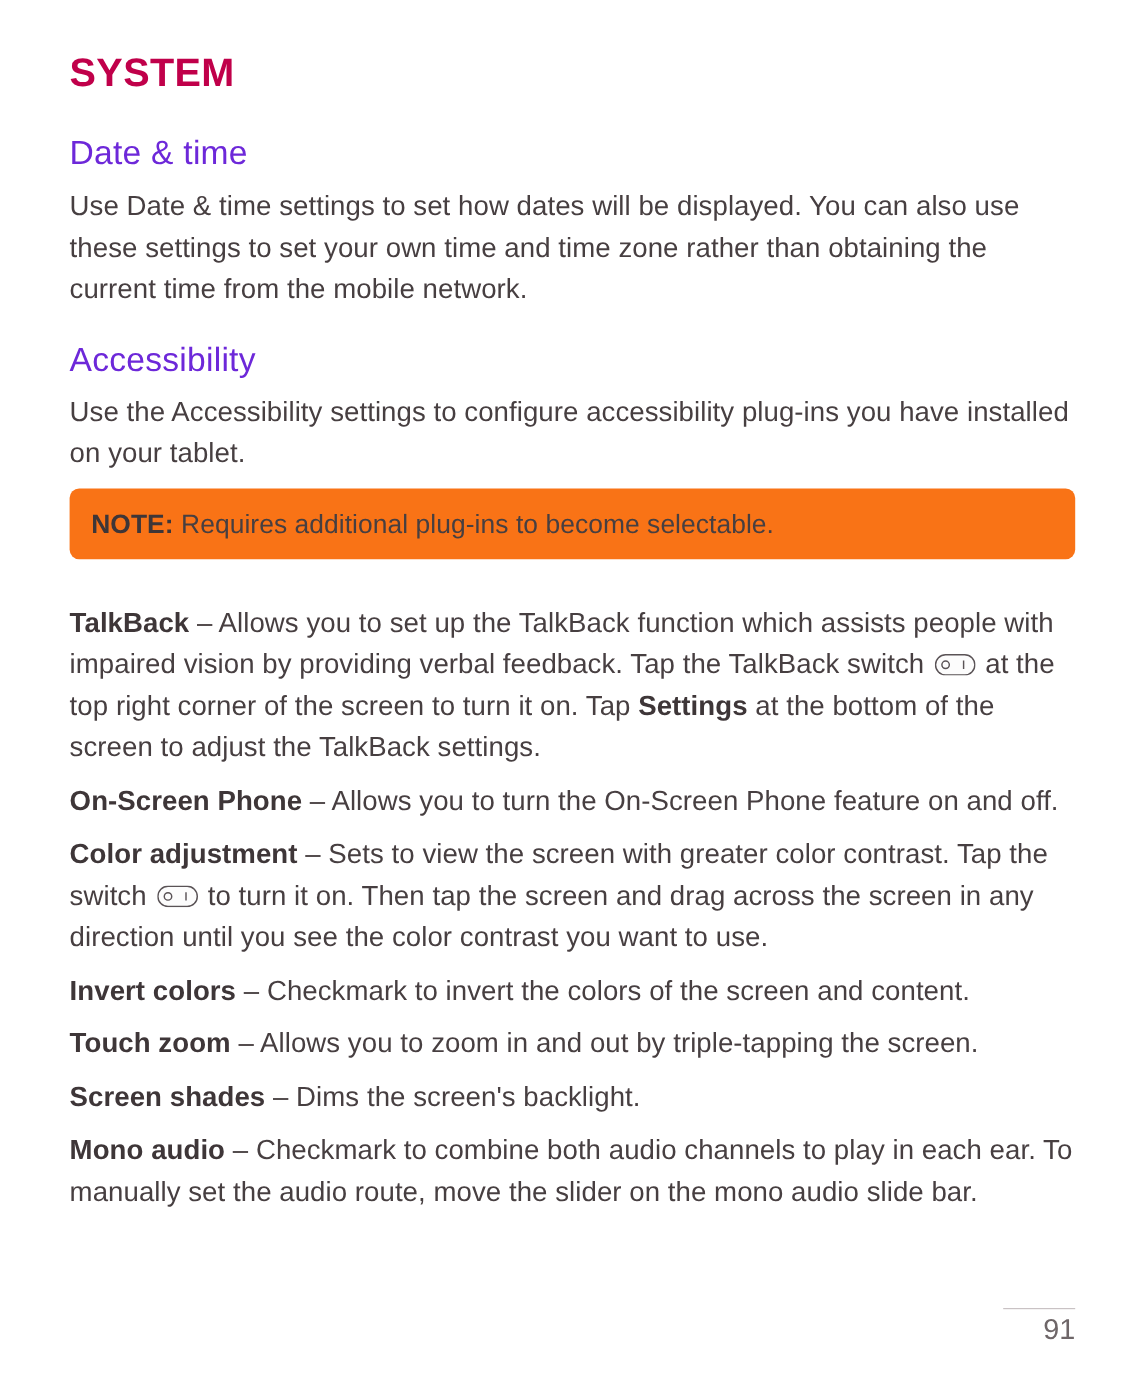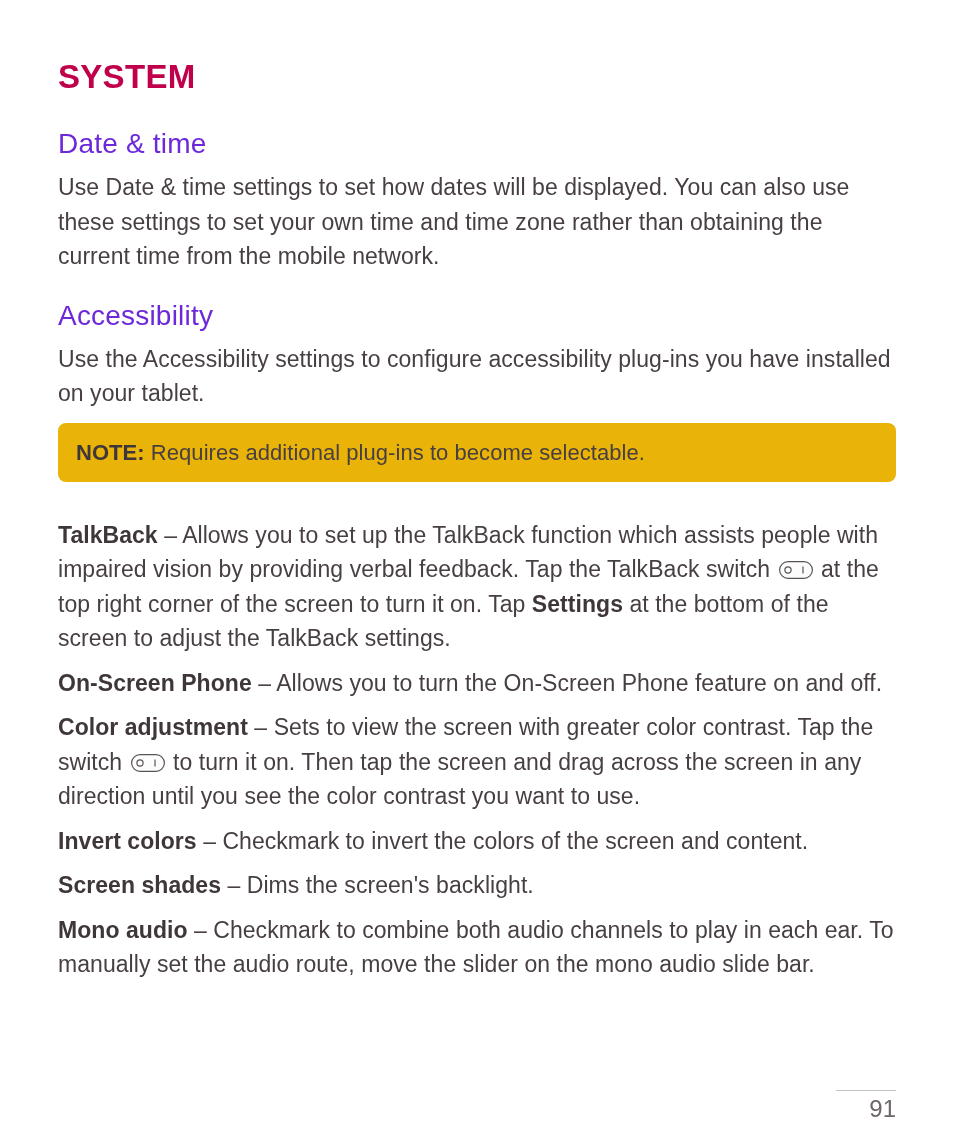--- a/index.html
+++ b/index.html
@@ -7,21 +7,21 @@
     padding: 0;
     background: #ffffff;
     font-family: "Helvetica Neue", Helvetica, Arial, "Liberation Sans", sans-serif;
     -webkit-font-smoothing: antialiased;
     color: #473f41;
   }
   .page {
     box-sizing: border-box;
     width: 954px;
     height: 1145px;
-    padding: 58px 58px 30px 58px;
+    padding: 42px 58px 30px 58px;
     position: relative;
     border-radius: 22px;
   }
   .h1 {
     color: #c0004a;
     font-size: 33px;
     font-weight: 700;
     letter-spacing: 0.3px;
     margin: 0 0 32px 0;
   }
@@ -35,21 +35,21 @@
   .section { margin-bottom: 26px; }
   .para {
     font-size: 23px;
     line-height: 1.5;
     font-weight: 300;
     letter-spacing: 0.05px;
     margin: 0 0 12px 0;
     font-stretch: semi-condensed;
   }
   .note-box {
-    background: #eab308;
+    background: #f97316;
     border-radius: 8px;
     padding: 13px 18px;
     margin: 8px 0 36px 0;
   }
   .note-box .para { margin: 0; font-size: 22px; }
   .b { font-weight: 700; color: #3e3638; }
   .feature { margin-bottom: 10px; }
   .feature .para { margin-bottom: 0; }
   .switch-icon {
     display: inline-block;
@@ -124,20 +124,25 @@
           </svg></span><span> to turn it on. Then tap the screen and drag across the screen in any direction until you see the color contrast you want to use.</span>
     </p>
   </div>
 
   <div class="feature">
     <p class="para">
       <span class="b">Invert colors</span><span> – Checkmark to invert the colors of the screen and content.</span>
     </p>
   </div>
 
+  <div class="feature">
+    <p class="para">
+      <span class="b">Touch zoom</span><span> – Allows you to zoom in and out by triple-tapping the screen.</span>
+    </p>
+  </div>
 
   <div class="feature">
     <p class="para">
       <span class="b">Screen shades</span><span> – Dims the screen's backlight.</span>
     </p>
   </div>
 
   <div class="feature">
     <p class="para">
       <span class="b">Mono audio</span><span> – Checkmark to combine both audio channels to play in each ear. To manually set the audio route, move the slider on the mono audio slide bar.</span>

